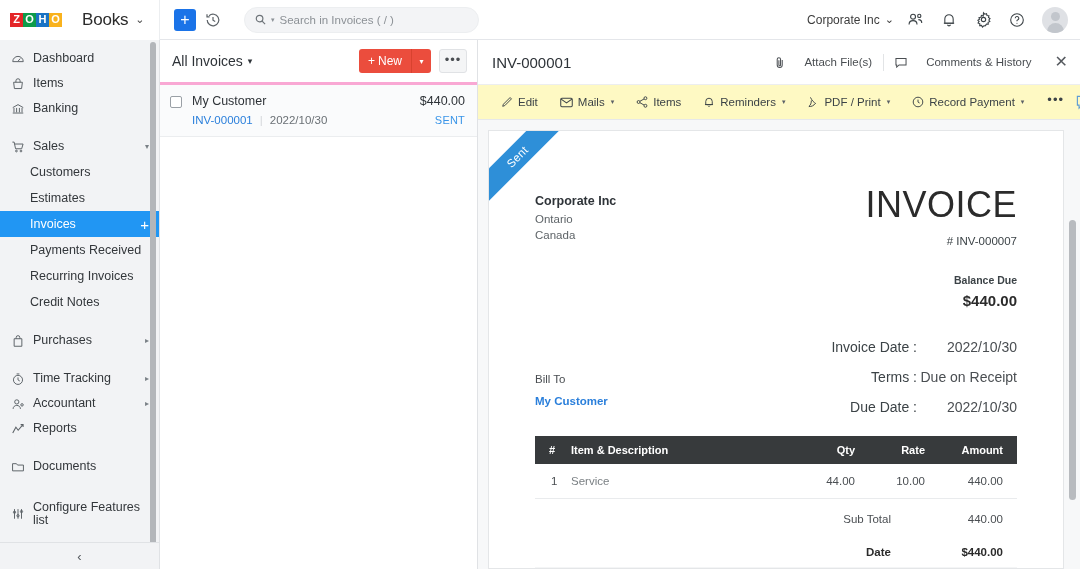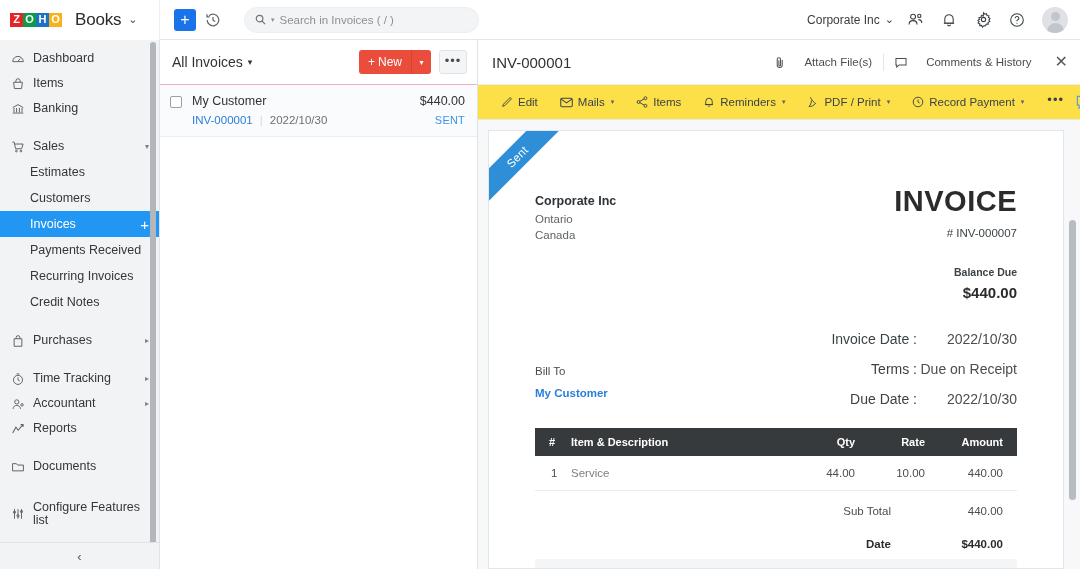--- a/index.html
+++ b/index.html
@@ -20,21 +20,21 @@
     width: 160px; min-width: 160px; height: 40px; display: flex; align-items: center;
     padding-left: 10px; background: #ffffff; border-right: 1px solid #eceef0;
   }
   .zoho-logo { display: flex; align-items: center; height: 18px; }
   .zl { width: 13px; height: 14px; display: inline-flex; align-items: center; justify-content: center;
         color: #fff; font-size: 11px; font-weight: 700; font-family: "Liberation Sans", sans-serif; line-height: 1; }
   .zl-r { background: #e42527; }
   .zl-g { background: #0d9b4a; }
   .zl-b { background: #1a73c4; }
   .zl-y { background: #f9b21d; }
-  .books-word { font-size: 17px; color: #2b2b2b; margin-left: 13px; letter-spacing: -0.2px; }
+  .books-word { font-size: 17px; color: #2b2b2b; margin-left: 20px; letter-spacing: -0.2px; }
   .logo-caret { margin-left: 7px; color: #4a4a4a; font-size: 11px; }
 
   .topbar-mid { display: flex; align-items: center; padding-left: 14px; gap: 4px; }
   .icon-btn {
     width: 26px; height: 26px; display: inline-flex; align-items: center; justify-content: center;
     border-radius: 4px; cursor: pointer;
   }
   .add-sq {
     width: 22px; height: 22px; background: #1a73e8; border-radius: 3px;
     display: inline-flex; align-items: center; justify-content: center;
@@ -91,21 +91,21 @@
     background: #b3b6ba; border-radius: 3px;
   }
 
   
   .listpane {
     width: 318px; min-width: 318px; background: #ffffff;
     border-right: 1px solid #e0e2e5; display: flex; flex-direction: column;
   }
   .list-head {
     height: 45px; min-height: 45px; display: flex; align-items: center;
-    padding: 0 10px 0 12px; border-bottom: 1px solid #f9a8d4; background:#fff;
+    padding: 0 10px 0 12px; border-bottom: 3px solid #f9a8d4; background:#fff;
   }
   .list-title { font-size: 14px; color: #2e3338; display: flex; align-items: center; gap: 5px; cursor: pointer; }
   .list-head-right { margin-left: auto; display: flex; align-items: center; gap: 8px; }
   .btn-new {
     height: 24px; background: #eb4d3d; color: #fff; border: none; border-radius: 3px 0 0 3px;
     font-size: 12px; padding: 0 9px; cursor: pointer; display: inline-flex; align-items: center; gap: 3px;
     font-family: "Liberation Sans", sans-serif;
   }
   .btn-new-caret {
     height: 24px; width: 20px; background: #eb4d3d; color: #fff; border: none;
@@ -144,21 +144,21 @@
   .det-title { font-size: 15px; color: #2e3338; }
   .det-head-right { margin-left: auto; display: flex; align-items: center; gap: 0; }
   .hlink {
     font-size: 11.5px; color: #4a4e52; display: inline-flex; align-items: center; gap: 19px;
     padding: 0 11px; cursor: pointer; height: 17px; line-height: 17px;
   }
   .hlink + .hlink { border-left: 1px solid #e2e4e6; }
   .close-x { font-size: 16px; color: #55595e; padding-left: 12px; cursor: pointer; line-height: 1; }
 
   .det-toolbar {
-    height: 35px; min-height: 35px; background: #fde047; display: flex; align-items: center;
+    height: 35px; min-height: 35px; background: #fef9c3; display: flex; align-items: center;
     padding: 0 10px 0 12px; border-bottom: 1px solid #e6e8ea; gap: 0;
   }
   .tb-btn {
     font-size: 11.5px; color: #3c4347; display: inline-flex; align-items: center; gap: 5px;
     padding: 0 11px; height: 22px; cursor: pointer; white-space: nowrap;
   }
   .tb-btn .cr { font-size: 7px; color: #5b6166; margin-left: 1px; }
   .tb-ell { font-size: 13px; color: #3c4347; padding: 0 12px; cursor: pointer; letter-spacing: 1px; padding-bottom:5px;}
   .tb-right { margin-left: auto; padding-right: 4px; cursor: pointer; display:flex; align-items:center;}
 
@@ -172,21 +172,21 @@
     background: #2e8fd8; transform: rotate(-45deg); color: #fff; font-size: 11.5px;
     display: flex; align-items: center; justify-content: center; letter-spacing: .3px;
   }
   .paper-inner { padding: 55px 46px 0 46px; }
 
   .inv-top { display: flex; }
   .inv-from { padding-top: 8px; }
   .inv-from .co { font-size: 12.5px; color: #2e3338; font-weight: 700; margin-bottom: 5px; }
   .inv-from .ln { font-size: 11.5px; color: #5e6468; margin-bottom: 4px; }
   .inv-top-right { margin-left: auto; text-align: right; }
-  .inv-word { font-size: 29px; color: #2b2b2b; letter-spacing: 0.5px; line-height: 1.05; font-weight:700;margin-left:14px; }
+  .inv-word { font-size: 36px; color: #2b2b2b; letter-spacing: 0.5px; line-height: 1.05; font-weight:400;margin-left:14px; }
   .inv-num { font-size: 11.5px; color: #3c4347; margin-top: 11px; }
   .bal-lbl { font-size: 10.5px; color: #3c4347; font-weight: 700; margin-top: 27px; }
   .bal-amt { font-size: 15px; color: #2b2b2b; font-weight: 700; margin-top: 6px; }
 
   .meta-rows { margin-top: 30px; }
   .meta-row { display: flex; justify-content: flex-end; font-size: 14px; margin-bottom: 14px; }
   .meta-lbl { color: #3c4347; width: 150px; text-align: right; }
   .meta-val { color: #4a4e52; width: 100px; text-align: right; }
 
   .billto { margin-top: -56px; }
@@ -346,24 +346,24 @@
               <path d="M1.6 2.4h2L5.2 10h7l1.6-5.4H4.3"></path>
                 <circle cx="6.2" cy="12.6" r="1"></circle>
                 <circle cx="11.4" cy="12.6" r="1"></circle>
             </svg>
           </span>
           <span class="lbl">Sales</span>
           <span class="arw">▾</span>
         </div>
 
         <div class="nav-sub">
+          <span>Customers</span>
+        </div>
+        <div class="nav-sub">
           <span>Estimates</span>
-        </div>
-        <div class="nav-sub">
-          <span>Customers</span>
         </div>
         <div class="nav-sub active">
           <span>Invoices</span>
           <span class="plus">+</span>
         </div>
         <div class="nav-sub">
           <span>Payments Received</span>
         </div>
         <div class="nav-sub">
           <span>Recurring Invoices</span>

